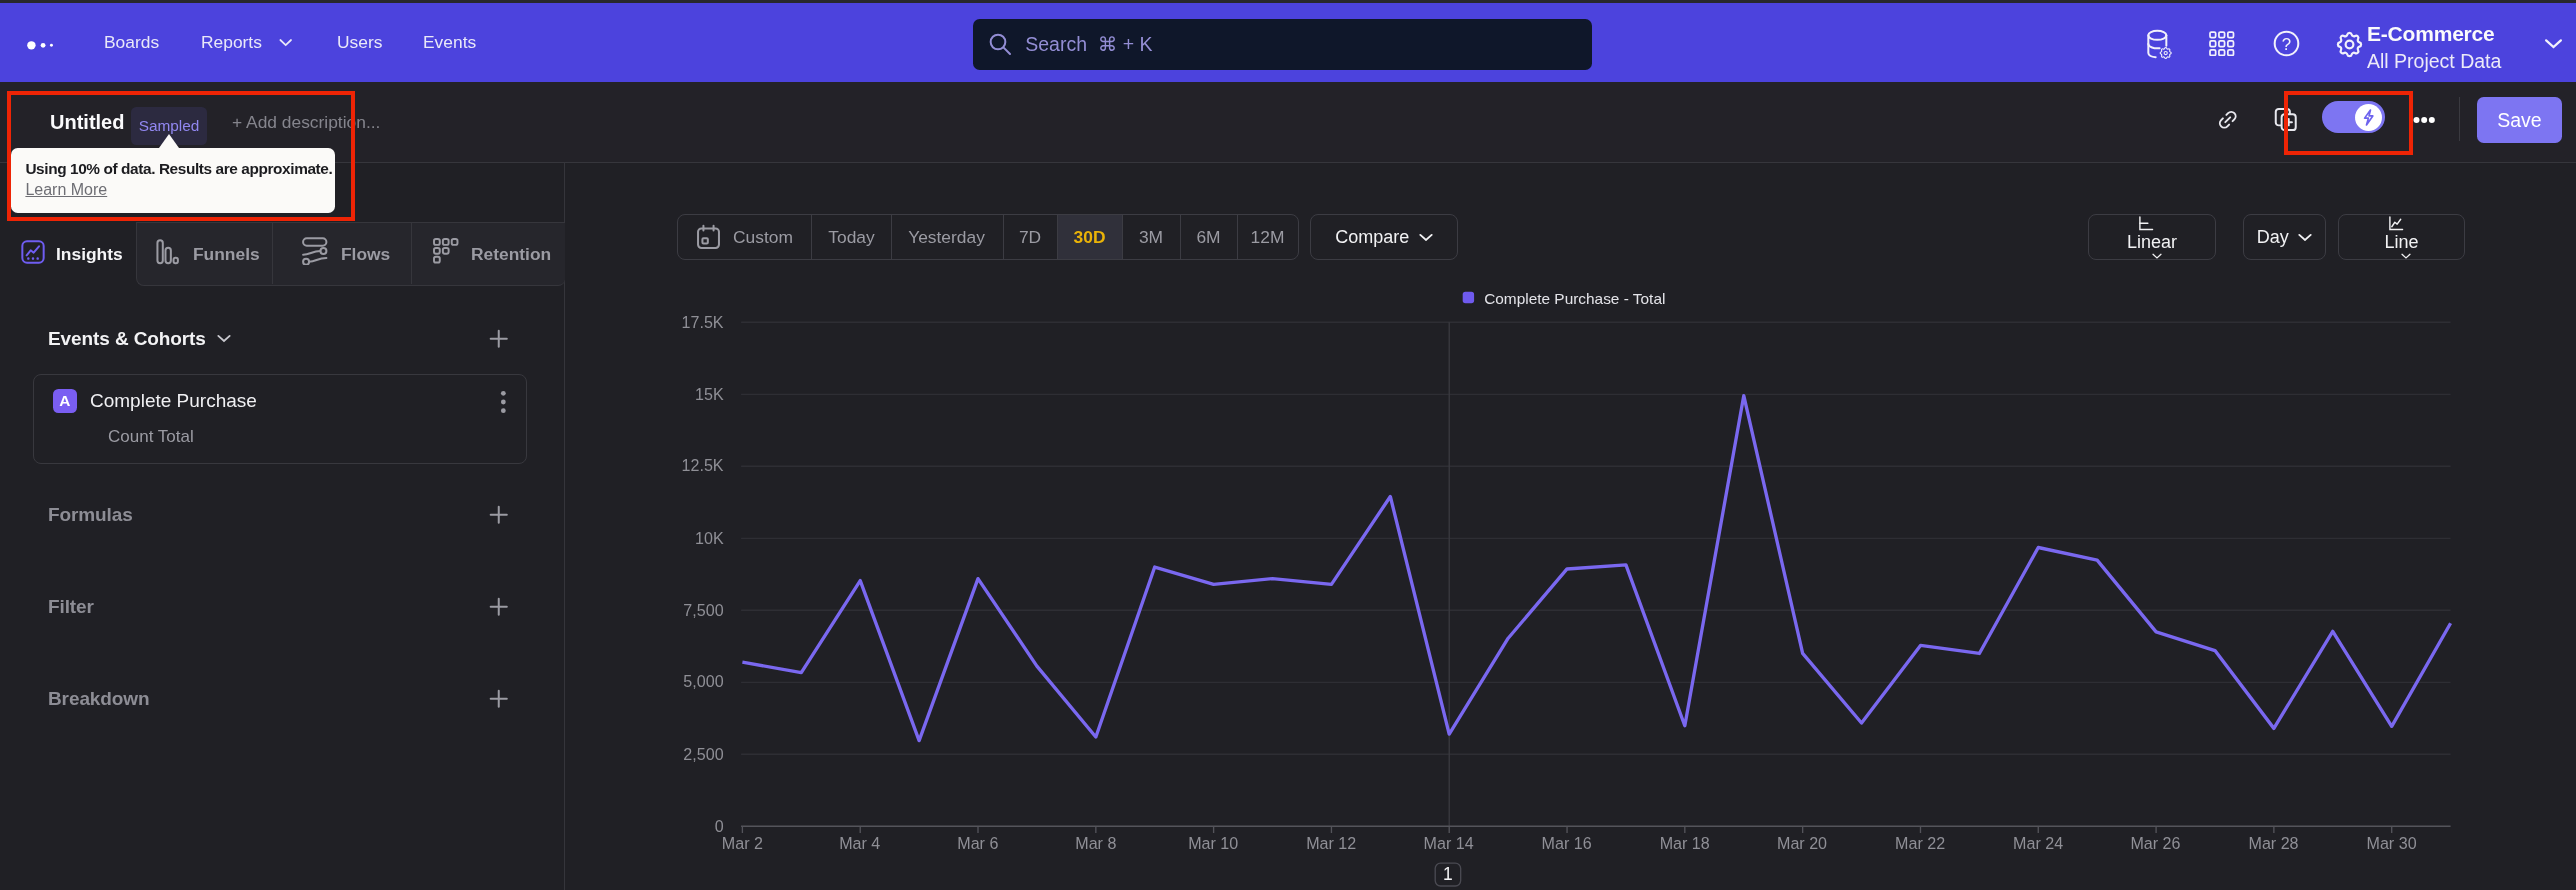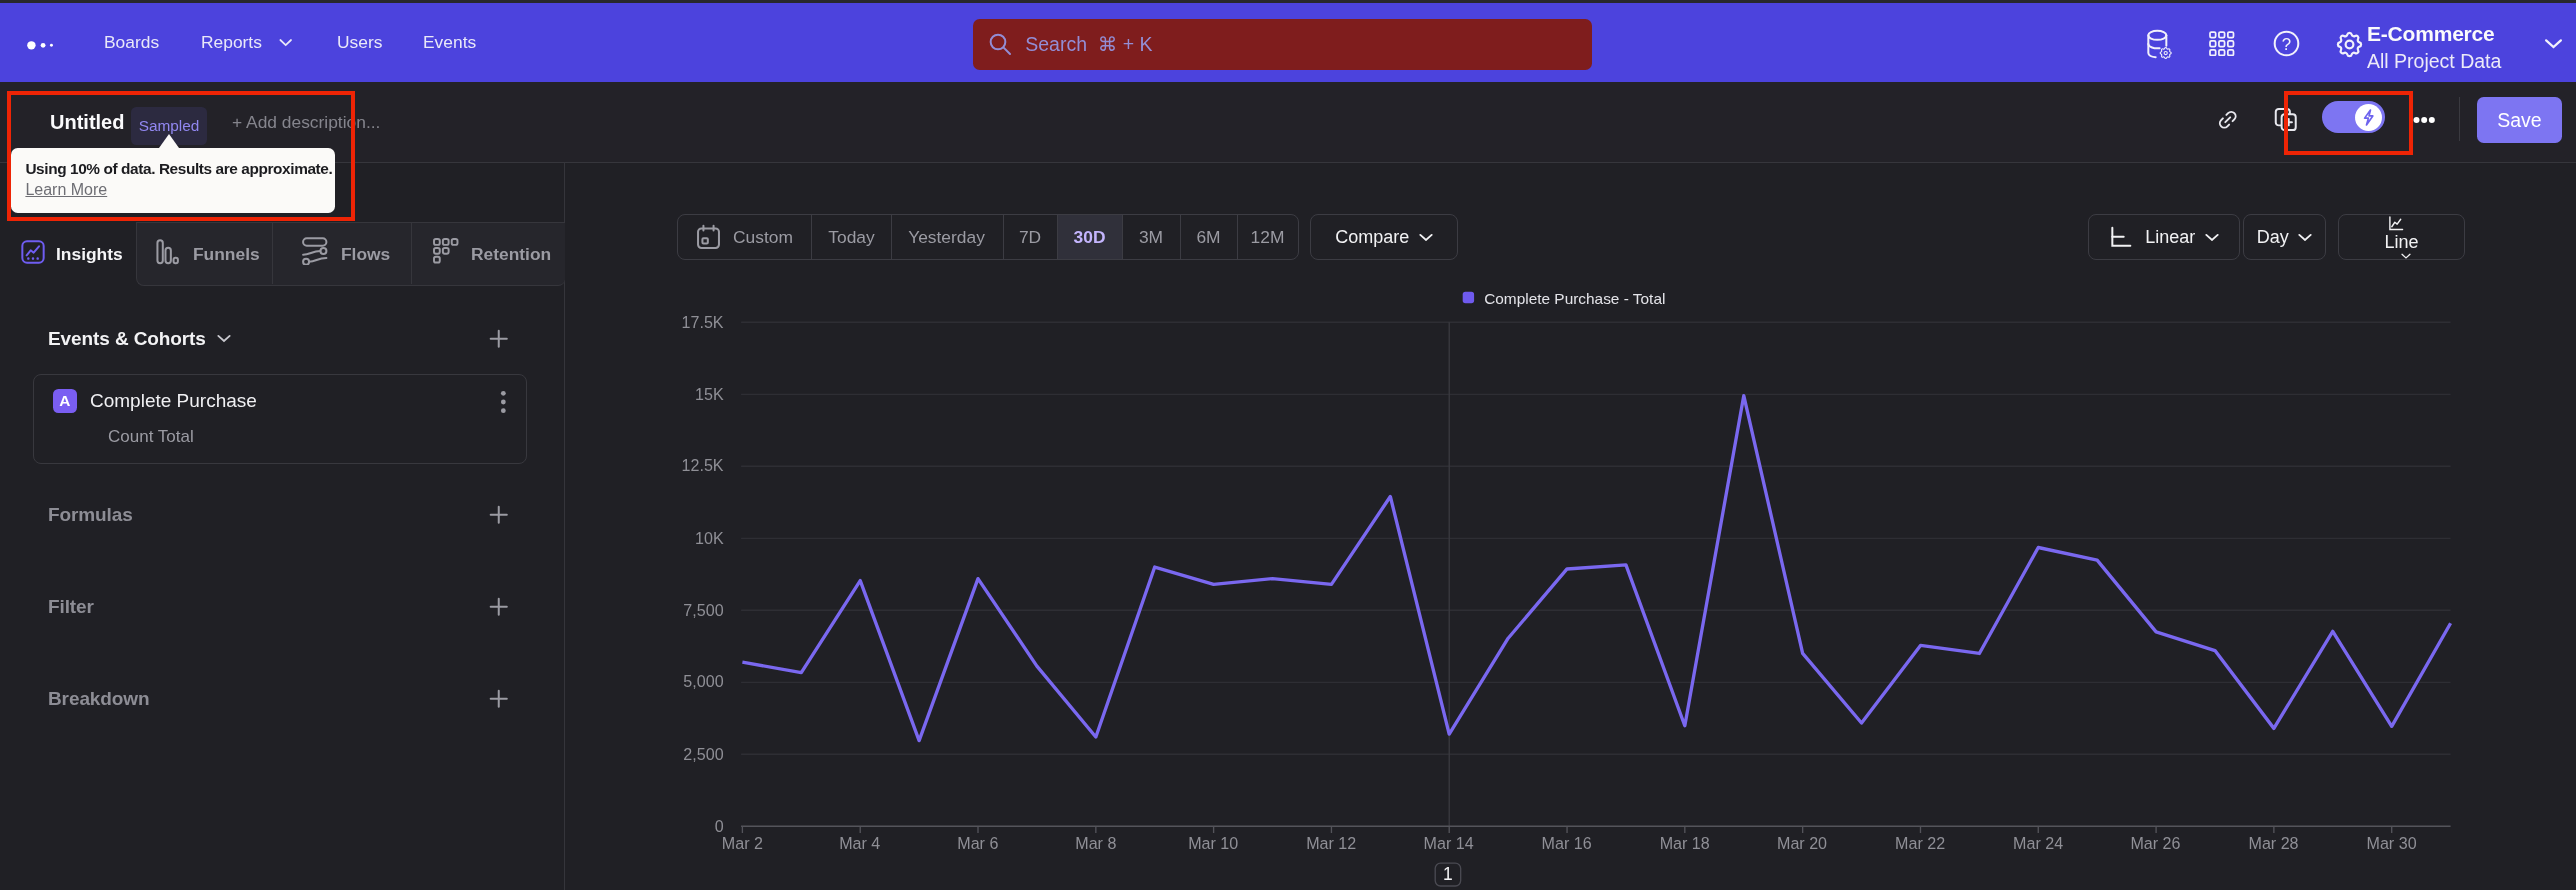--- a/index.html
+++ b/index.html
@@ -6,21 +6,21 @@
   html,body { width:2576px; height:890px; background:#202025; overflow:hidden;
     font-family:"Liberation Sans", sans-serif; }
   .abs { position:absolute; }
   #page { position:relative; width:2576px; height:890px; }
   
   #topstrip { left:0; top:0; width:2576px; height:2.7px; background:#28282d; }
   #nav { left:0; top:2.7px; width:2576px; height:79px; background:#4c43dd; }
   .navitem { position:absolute; top:0; height:79px; display:flex; align-items:center;
     color:#e9e8f8; font-size:17.4px; font-weight:400; }
   #search { position:absolute; left:973px; top:16px; width:619px; height:51px;
-    background:#7f1d1d; border-radius:6.7px; display:flex; align-items:center;
+    background:#0f172a; border-radius:6.7px; display:flex; align-items:center;
     color:#938dd4; font-size:19.5px; }
   
   #hdr { left:0; top:82px; width:2576px; height:81px; background:#232228;
     border-bottom:1.3px solid #36363c; }
   #chip { position:absolute; left:131px; top:107px; width:76px; height:38px;
     background:#2c2a40; border-radius:5.4px; color:#9187f0; font-size:15.4px;
     display:flex; align-items:center; justify-content:center; }
   #saveBtn { position:absolute; left:2477px; top:97px; width:85px; height:46px;
     background:#7d75f2; border-radius:6.7px; color:#ffffff; font-size:19.5px;
     display:flex; align-items:center; justify-content:center; }
@@ -243,38 +243,38 @@
         <g stroke="#9b9ba3" stroke-width="3" fill="none" stroke-linecap="round">
           <rect x="3" y="6.5" width="31" height="29" rx="5"></rect>
           <path d="M11 2.5 v7 M26 2.5 v7"></path>
           <rect x="9.5" y="21" width="8" height="8" rx="1.5"></rect>
         </g>
       </svg>
       Custom</div>
     <div class="seg" style="left:133px;width:81px;">Today</div>
     <div class="seg" style="left:213px;width:111px;">Yesterday</div>
     <div class="seg" style="left:325px;width:54px;">7D</div>
-    <div class="seg" style="left:379px;width:65px;background:#30303a;color:#c4b5fd;font-weight:700;">30D</div>
+    <div class="seg" style="left:379px;width:65px;background:#30303a;color:#eab308;font-weight:700;">30D</div>
     <div class="seg" style="left:444px;width:58px;">3M</div>
     <div class="seg" style="left:502px;width:57px;">6M</div>
     <div class="seg" style="left:559px;width:61px;">12M</div>
     <div class="tabsep" style="left:133px;top:0;height:100%;background:#3c3c43"></div>
     <div class="tabsep" style="left:213px;top:0;height:100%;background:#3c3c43"></div>
     <div class="tabsep" style="left:325px;top:0;height:100%;background:#3c3c43"></div>
     <div class="tabsep" style="left:379px;top:0;height:100%;background:#3c3c43"></div>
     <div class="tabsep" style="left:444px;top:0;height:100%;background:#3c3c43"></div>
     <div class="tabsep" style="left:502px;top:0;height:100%;background:#3c3c43"></div>
     <div class="tabsep" style="left:559px;top:0;height:100%;background:#3c3c43"></div>
   </div>
   <div class="btn" style="left:1310px;width:148px;">Compare
     <svg style="margin-left:9.4px" width="14" height="8.7" viewBox="0 0 21 13">
         <path d="M2 2.8 L10.5 10.4 L19 2.8" stroke="#f2f2f4" stroke-width="2.8" fill="none" stroke-linecap="round"></path>
       </svg>
   </div>
-  <div class="btn" style="left:2088px;width:152px;">
+  <div class="btn" style="left:2088px;width:128px;flex-direction:column;">
     <svg style="margin-right:12px" width="24" height="24" viewBox="0 0 36 36">
       <g stroke="#f2f2f4" stroke-width="3" fill="none" stroke-linecap="round">
         <path d="M5 4 V31 H32"></path>
         <path d="M5 17.5 H22"></path>
       </g>
     </svg>
     Linear
     <svg style="margin-left:9.4px" width="14" height="8.7" viewBox="0 0 21 13">
         <path d="M2 2.8 L10.5 10.4 L19 2.8" stroke="#f2f2f4" stroke-width="2.8" fill="none" stroke-linecap="round"></path>
       </svg>

